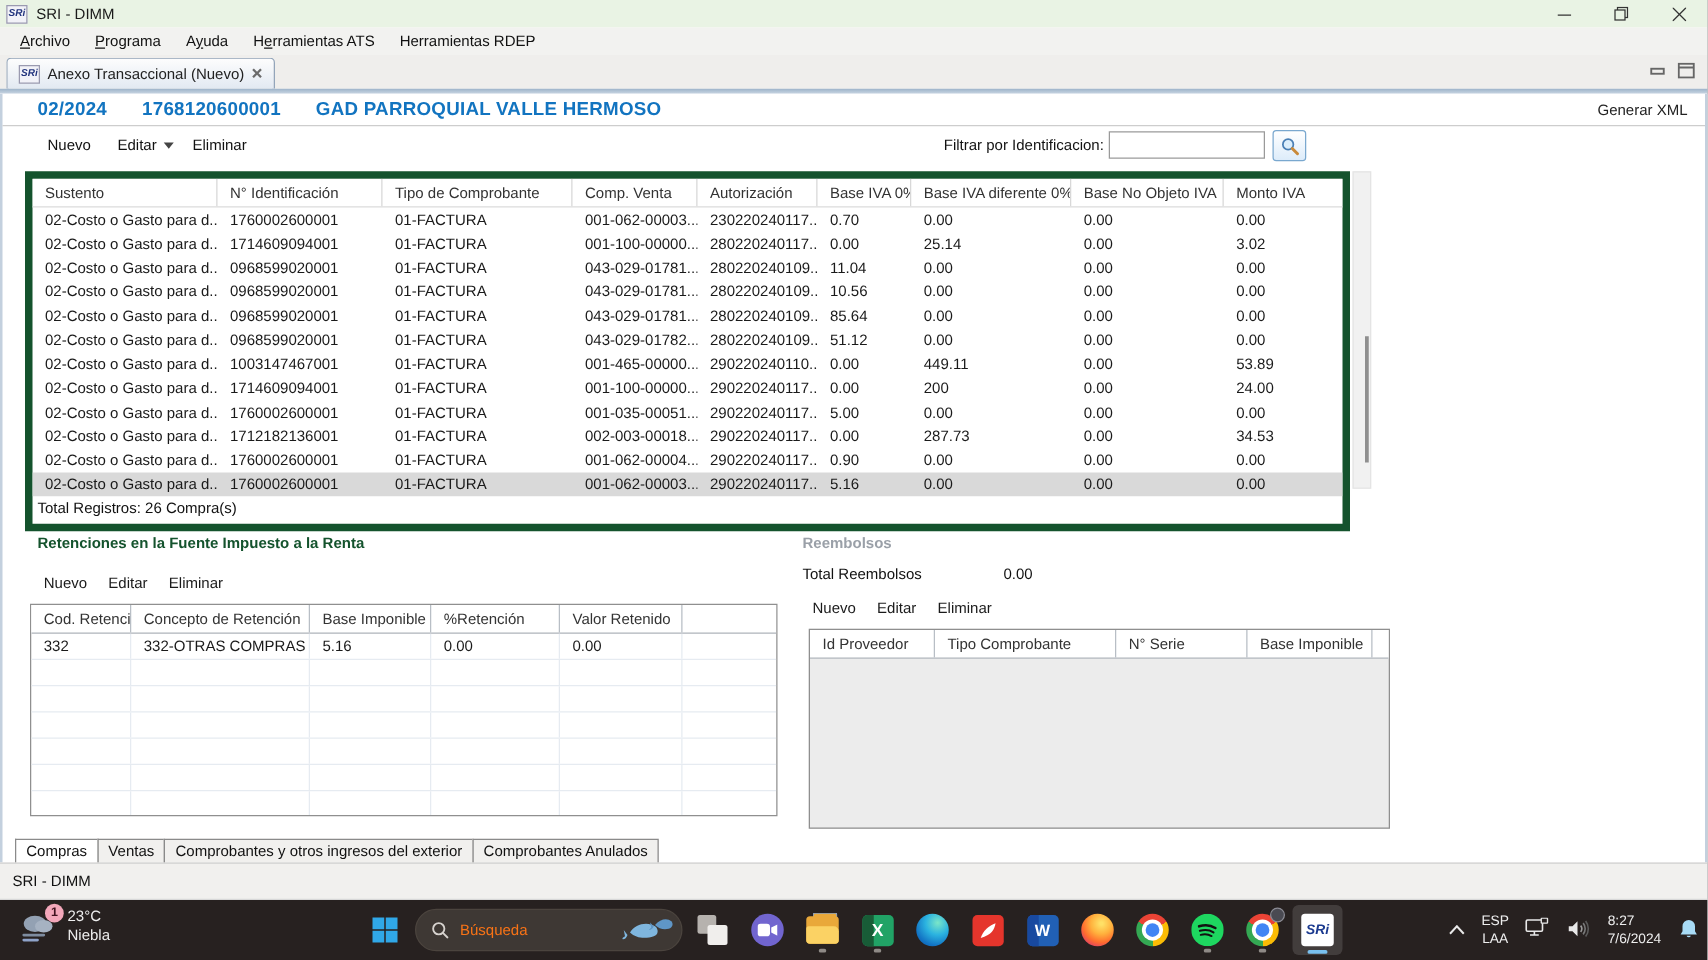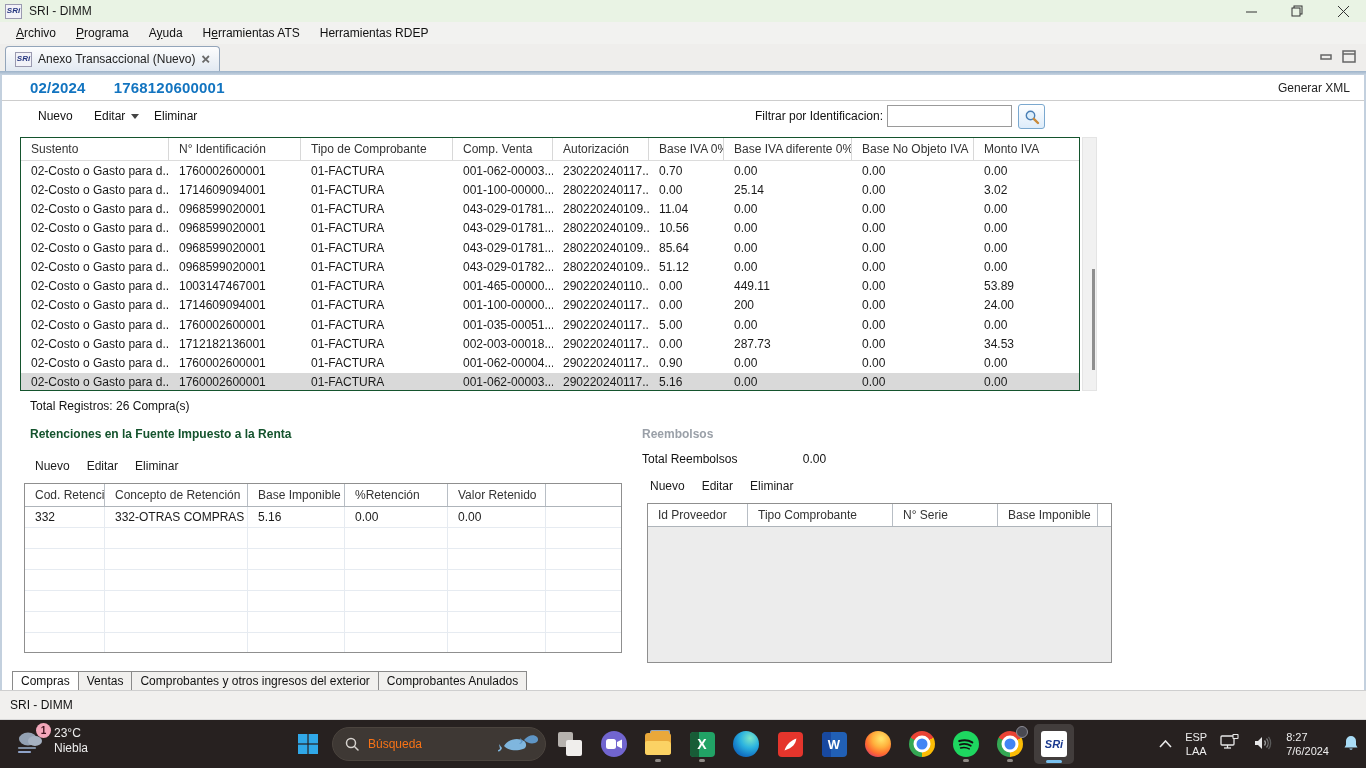--- a/index.html
+++ b/index.html
@@ -38,21 +38,21 @@
 .search-btn{position:absolute;left:1016px;top:2px;width:27px;height:25px;border:1px solid #7aa8cf;border-radius:3px;background:linear-gradient(#ffffff,#ddecfa);display:flex;align-items:center;justify-content:center}
 
 
 .thead{display:flex;height:23px;border-bottom:1px solid #dcdcdc;align-items:stretch;background:#fff}
 .thcell{display:flex;align-items:center;padding-left:10px;border-right:1px solid #d8d8d8;color:#333;white-space:nowrap;overflow:hidden}
 .trow{display:flex;align-items:stretch}
 .tcell{display:flex;align-items:center;padding-left:10px;white-space:nowrap;overflow:hidden}
 .trow.selected{background:#d9d9d9}
 
 
-.t-compras{position:absolute;left:18px;top:62px;width:1060px;height:254px;border:1px solid #14532d;overflow:hidden}
+.t-compras{position:absolute;left:18px;top:62px;width:1060px;height:288px;border:6px solid #14532d;overflow:hidden}
 .t-compras .trow{height:19.25px}
 .t-compras .c0{width:148px}.t-compras .c1{width:132px}.t-compras .c2{width:152px}
 .t-compras .c3{width:100px}.t-compras .c4{width:96px}.t-compras .c5{width:75px}
 .t-compras .c6{width:128px}.t-compras .c7{width:122px}.t-compras .c8{flex:1;border-right:none}
 .main-scroll{position:absolute;left:1080px;top:62px;width:15px;height:254px;background:#f1f1f1;border:1px solid #e4e4e4}
 .main-thumb{position:absolute;left:9px;top:52%;width:3px;height:40%;background:#8f8f8f}
 .total-label{position:absolute;left:28px;top:324px;color:#111}
 
 
 .ret-title{position:absolute;left:28px;top:352px;font-weight:bold;color:#14532d}
@@ -178,20 +178,21 @@
           </svg></span>
     </div>
   </div>
   <div class="viewstrip"></div>
 
   <div class="content">
 
     <div class="header-row">
       <span class="hdr-blue hdr-period">02/2024</span>
       <span class="hdr-blue hdr-ruc">1768120600001</span>
+      <span class="hdr-blue hdr-name">GAD PARROQUIAL VALLE HERMOSO</span>
       <span class="generar">Generar XML</span>
     </div>
 
     <div class="toolbar-row">
       <span class="tb-link" style="left:36px">Nuevo</span>
       <span class="tb-link" style="left:92px"><span>Editar</span><span class="caret"></span></span>
       <span class="tb-link" style="left:152px">Eliminar</span>
       <span class="tb-link filter-label">Filtrar por Identificacion:</span>
       <input class="filter-input" value="" style="">
       <span class="search-btn">

